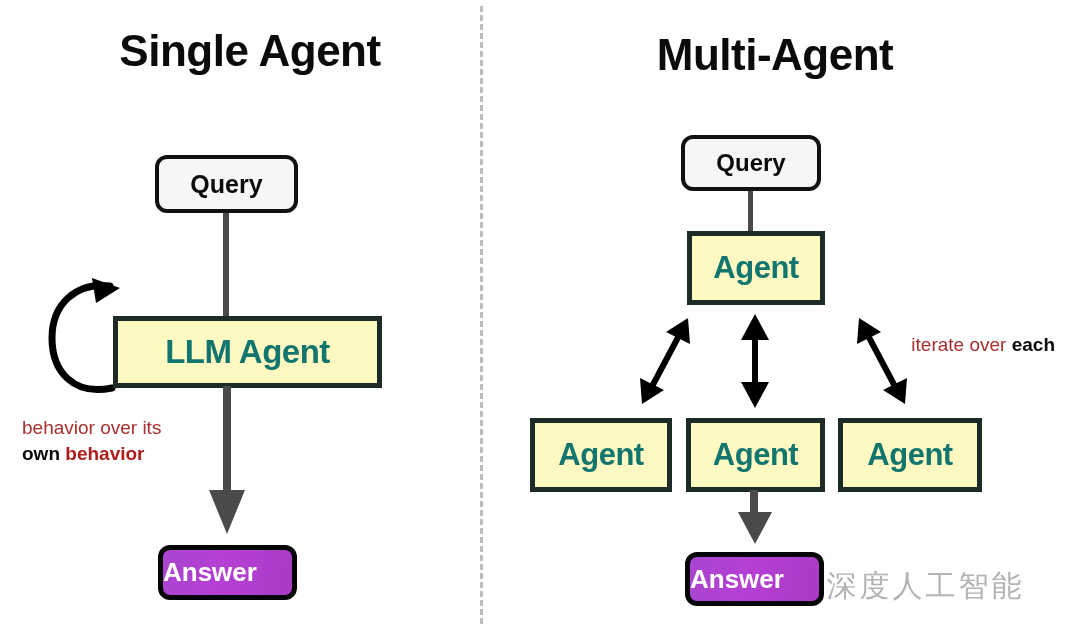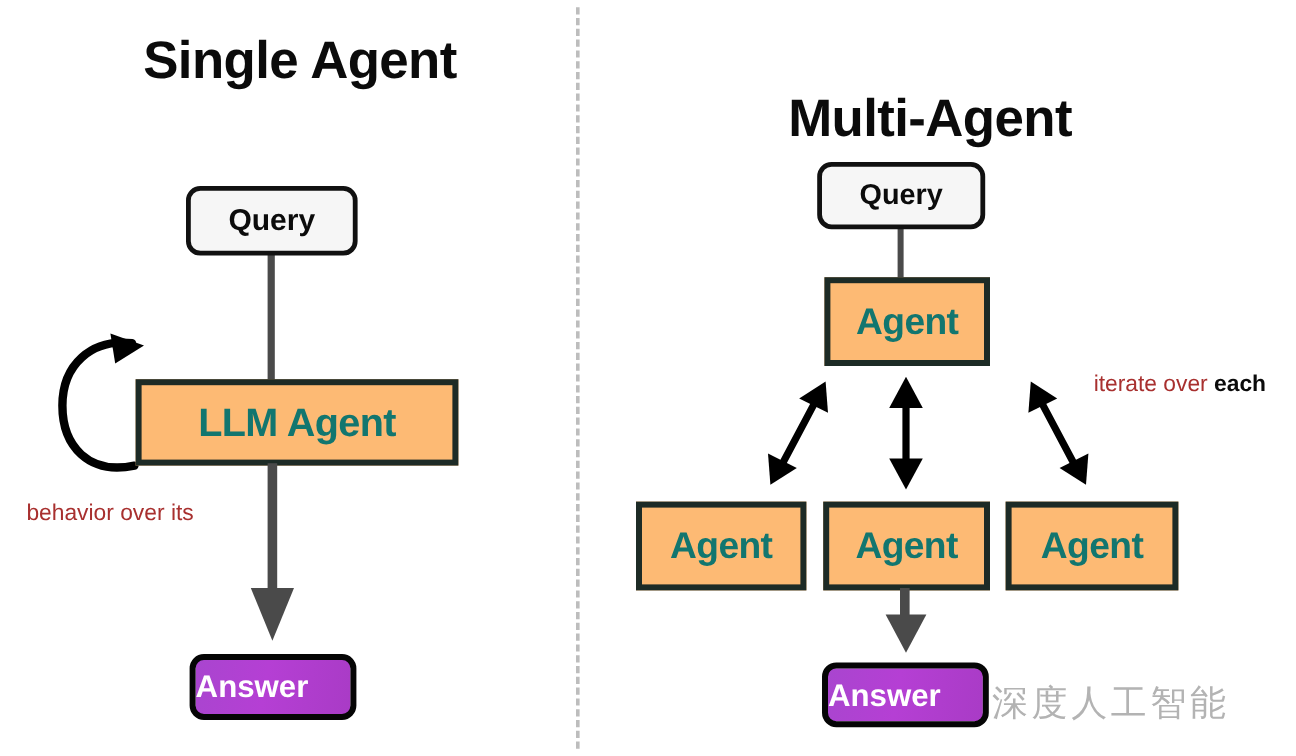--- a/index.html
+++ b/index.html
@@ -46,21 +46,21 @@
     align-items: center;
     justify-content: center;
     font-weight: bold;
     color: #0b0b0b;
     font-family: "Liberation Sans", sans-serif;
   }
 
   
   .agent-box {
     box-sizing: border-box;
-    background: #fdba74;
+    background: #fef9c3;
     border: 5px solid #1d2b26;
     display: flex;
     align-items: center;
     justify-content: center;
     font-weight: bold;
     color: #12766f;
     font-family: "Liberation Sans", sans-serif;
     letter-spacing: -0.5px;
   }
 
@@ -84,21 +84,21 @@
   
   .anno {
     font-family: "Liberation Sans", sans-serif;
     font-size: 19px;
     line-height: 26px;
     color: #a8302f;
     white-space: nowrap;
   }
   .anno .bk { color: #0b0b0b; font-weight: bold; }
   .anno .rd-b { color: #b01c1c; font-weight: bold; }
-  .anno-right { text-align: right; }
+  .anno-right { text-align: right; margin-top: 24px; }
 
   
   .watermark {
     font-family: "DejaVu Sans", sans-serif;
     font-size: 30px;
     color: #b3b3b3;
     white-space: nowrap;
     letter-spacing: 3px;
   }
 
@@ -125,34 +125,38 @@
       <path d="M 48 2 L 76 12 L 52 27 Z" fill="#000000"></path>
     </svg>
   </div>
 
   <div class="abs agent-box" style="left:113px; top:316px; width:269px; height:72px; font-size:33px;align-items:center;">
     <span>LLM Agent</span>
   </div>
 
   <div class="abs anno" style="left:22px; top:415px;">
     <div>behavior over its</div>
+    <div>
+      <span class="bk">own</span>
+      <span class="rd-b">behavior</span>
+    </div>
   </div>
 
   <div class="abs" style="left:200px; top:386px; width:56px; height:152px;">
     <svg width="56" height="152" viewBox="0 0 56 152">
       <rect x="23" y="0" width="8" height="110" fill="#4a4a4a"></rect>
       <path d="M 9 104 L 45 104 L 27 148 Z" fill="#4a4a4a"></path>
     </svg>
   </div>
 
   <div class="abs answer-box" style="left:158px; top:545px; width:139px; height:55px; font-size:26px;">
     <span>Answer</span>
   </div>
 
-  <div class="abs panel-title" style="left:585px; top:30px; width:380px;margin-top:44px;">Multi-Agent</div>
+  <div class="abs panel-title" style="left:585px; top:30px; width:380px;">Multi-Agent</div>
 
   <div class="abs vline" style="left:748px; top:186px; width:5px; height:50px;"></div>
 
   <div class="abs query-box" style="left:681px; top:135px; width:140px; height:56px; font-size:24px;">
     <span>Query</span>
   </div>
 
   <div class="abs agent-box" style="left:687px; top:231px; width:138px; height:74px; font-size:31px;">
     <span>Agent</span>
   </div>

